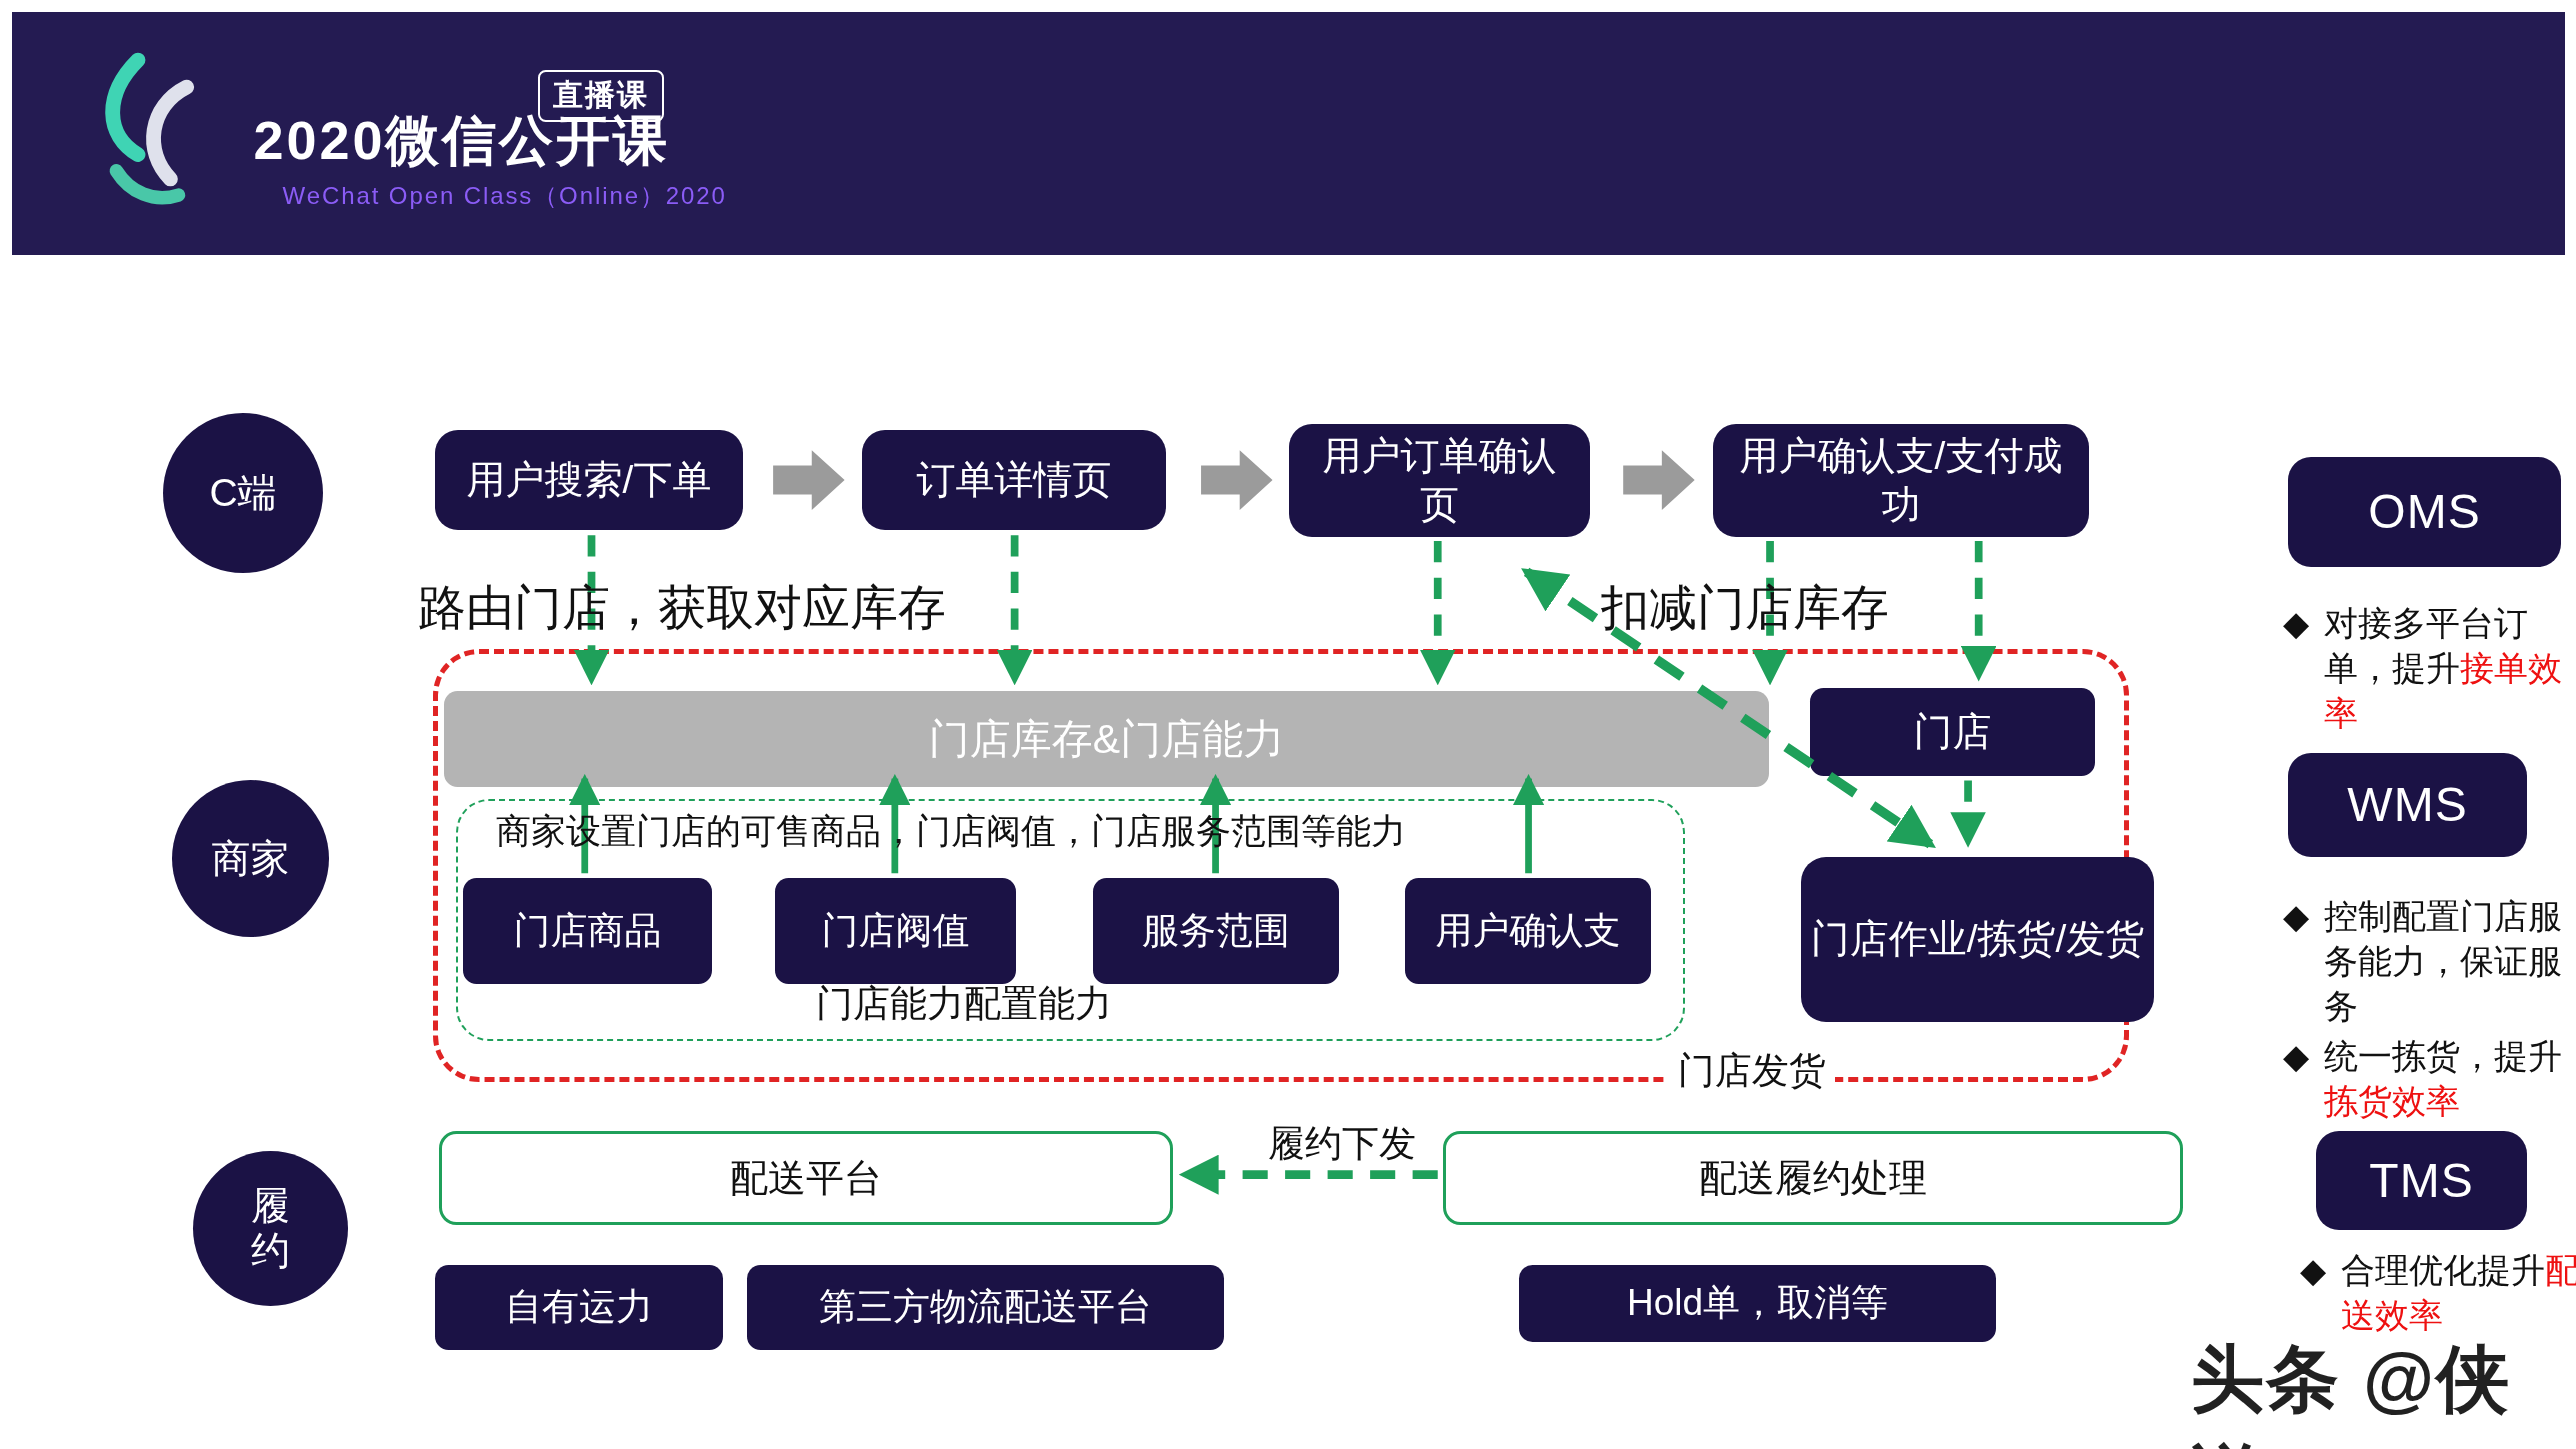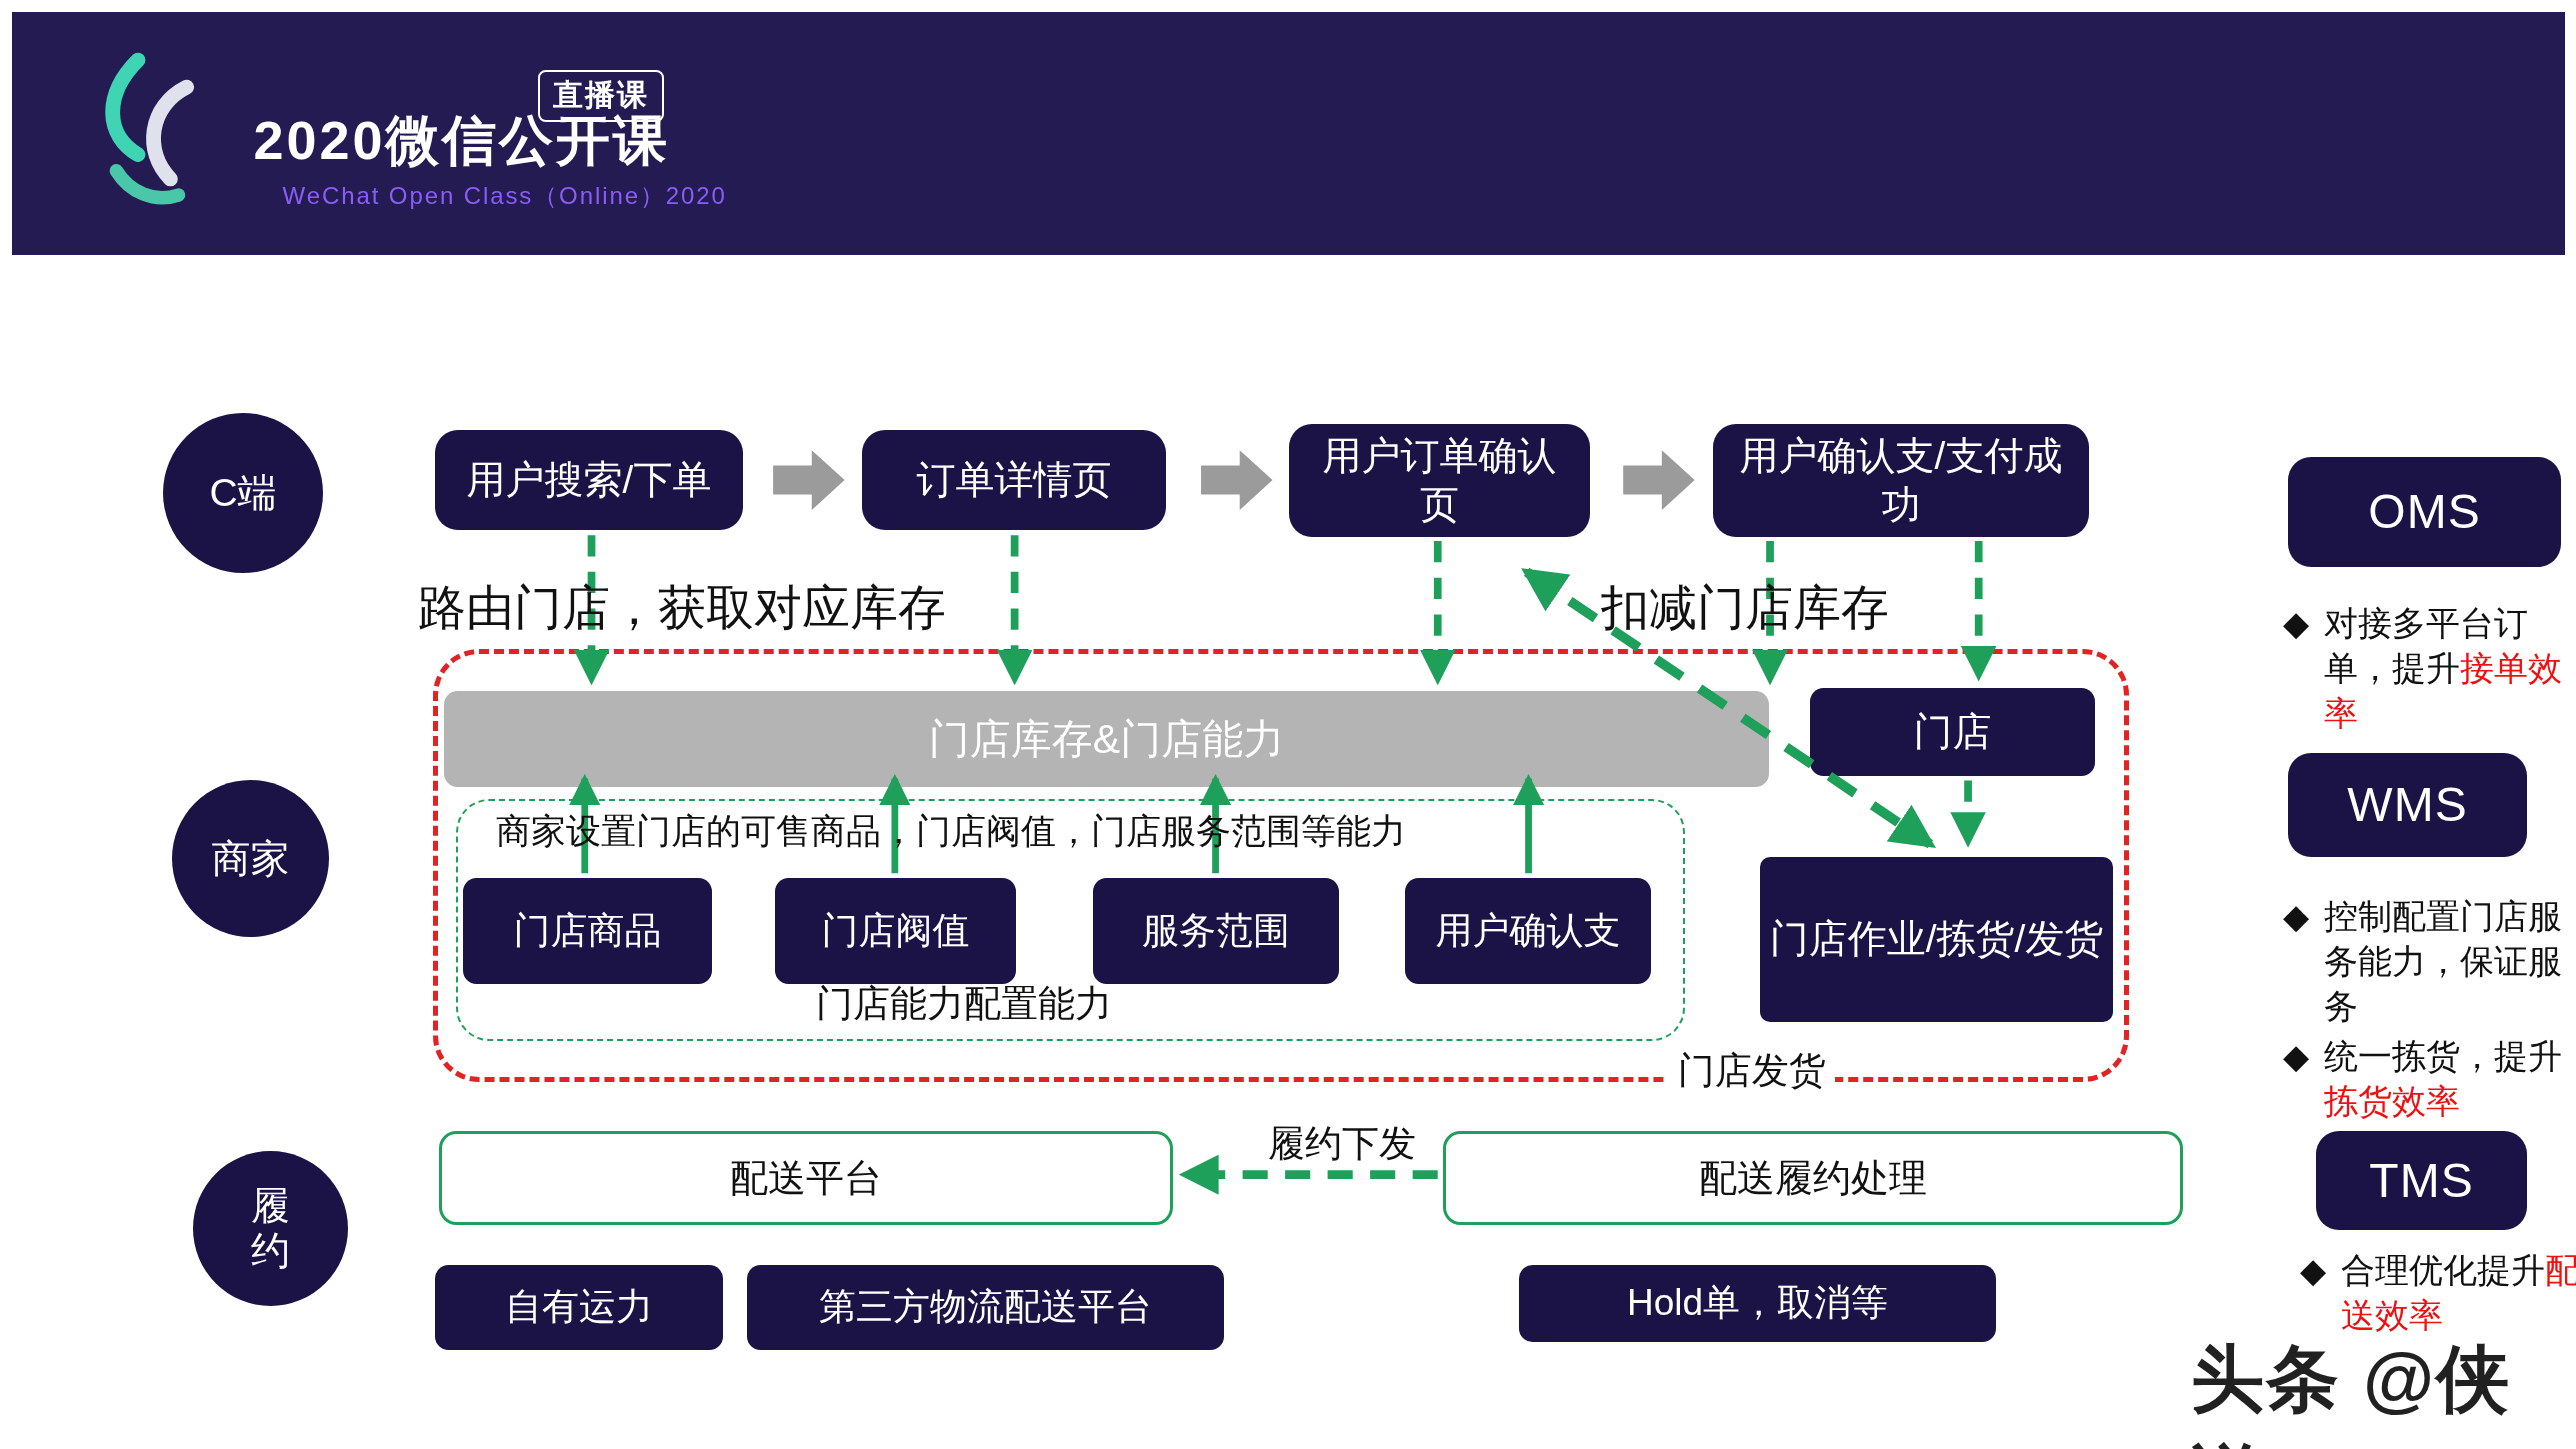--- a/index.html
+++ b/index.html
@@ -26,21 +26,21 @@
   .circle{background:var(--navy);border-radius:50%;color:#fff;font-size:39px;
           display:flex;align-items:center;justify-content:center;text-align:center;z-index:2;}
   .c-c{left:163px;top:413px;width:160px;height:160px;}
   .c-m{left:172px;top:780px;width:157px;height:157px;}
   .c-f{left:193px;top:1151px;width:155px;height:155px;}
   .c-f span{display:block;width:43px;line-height:1.15;}
 
   
   .nbox{background:var(--navy);color:#fff;display:flex;align-items:center;justify-content:center;
         text-align:center;z-index:2;line-height:1.25;}
-  .rb22{border-radius:23px;}  .rb14{border-radius:13.5px;}  .rb30{border-radius:10px;}
+  .rb22{border-radius:23px;}  .rb14{border-radius:13.5px;}  .rb30{border-radius:25px;margin-left:41px;}
 
   .tb{font-size:39px;}
   .tb1{left:435px;top:430px;width:308px;height:100px;}
   .tb2{left:862px;top:430px;width:304px;height:100px;}
   .tb3{left:1289px;top:424px;width:301px;height:113px;}
   .tb3 span{display:block;width:251px;}
   .tb4{left:1713px;top:424px;width:376px;height:113px;}
   .tb4 span{display:block;width:352px;}
 
   

